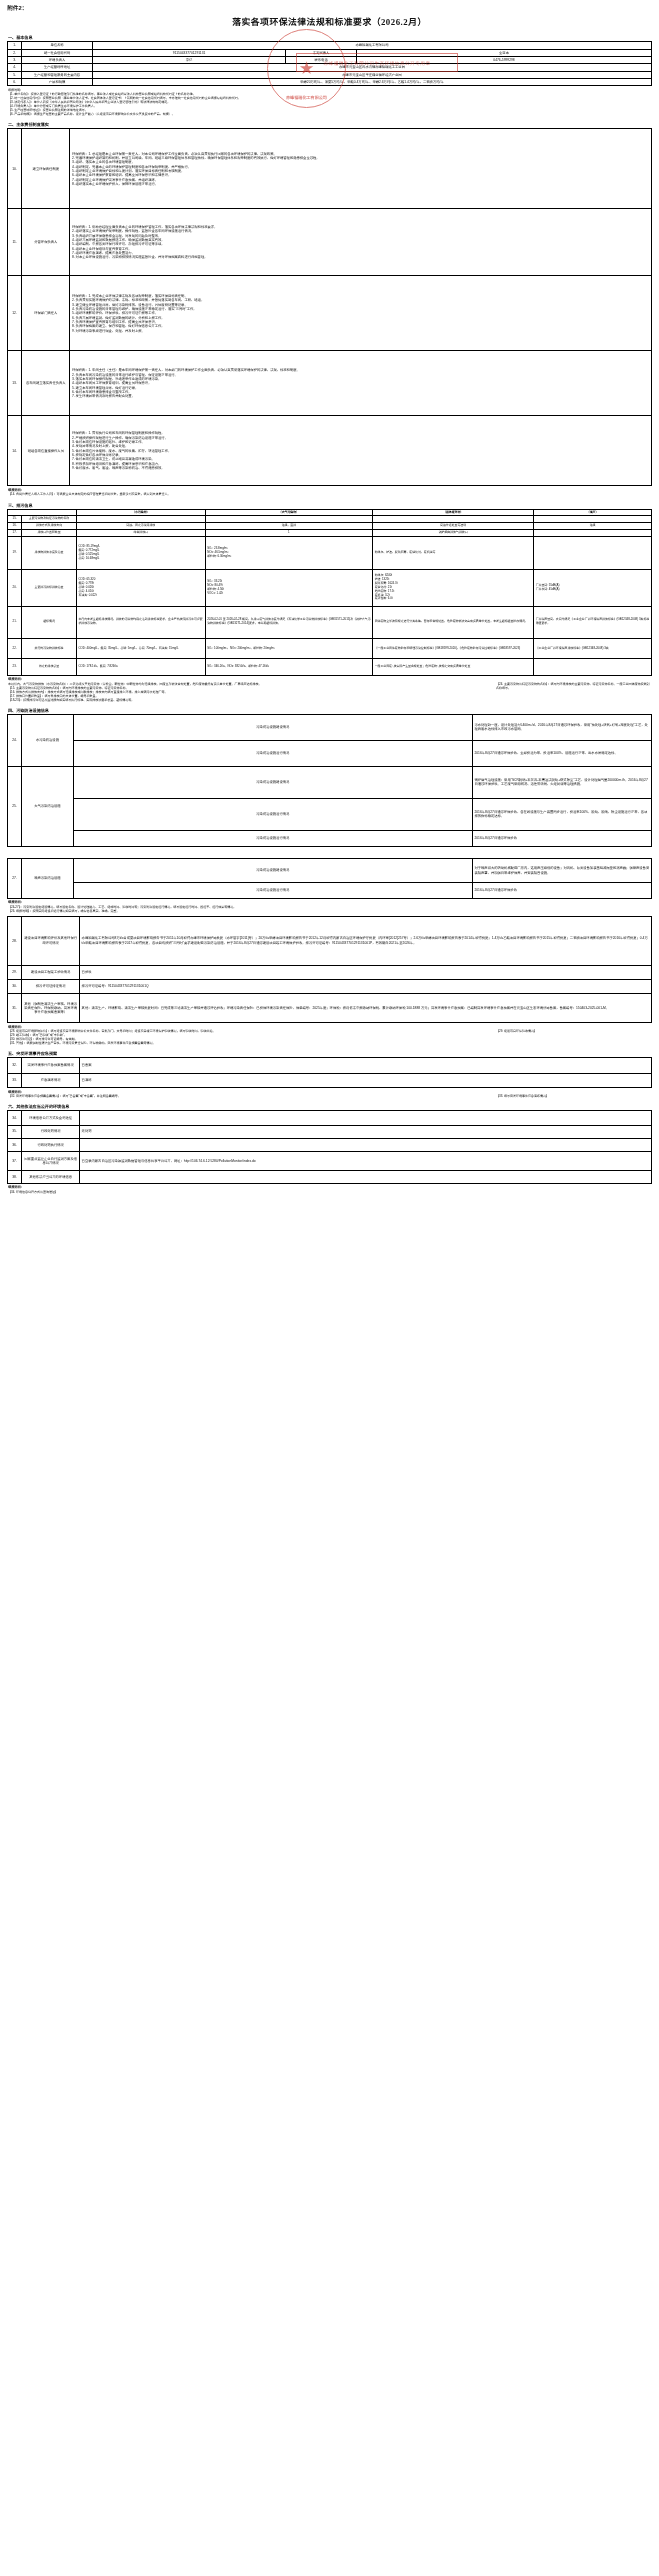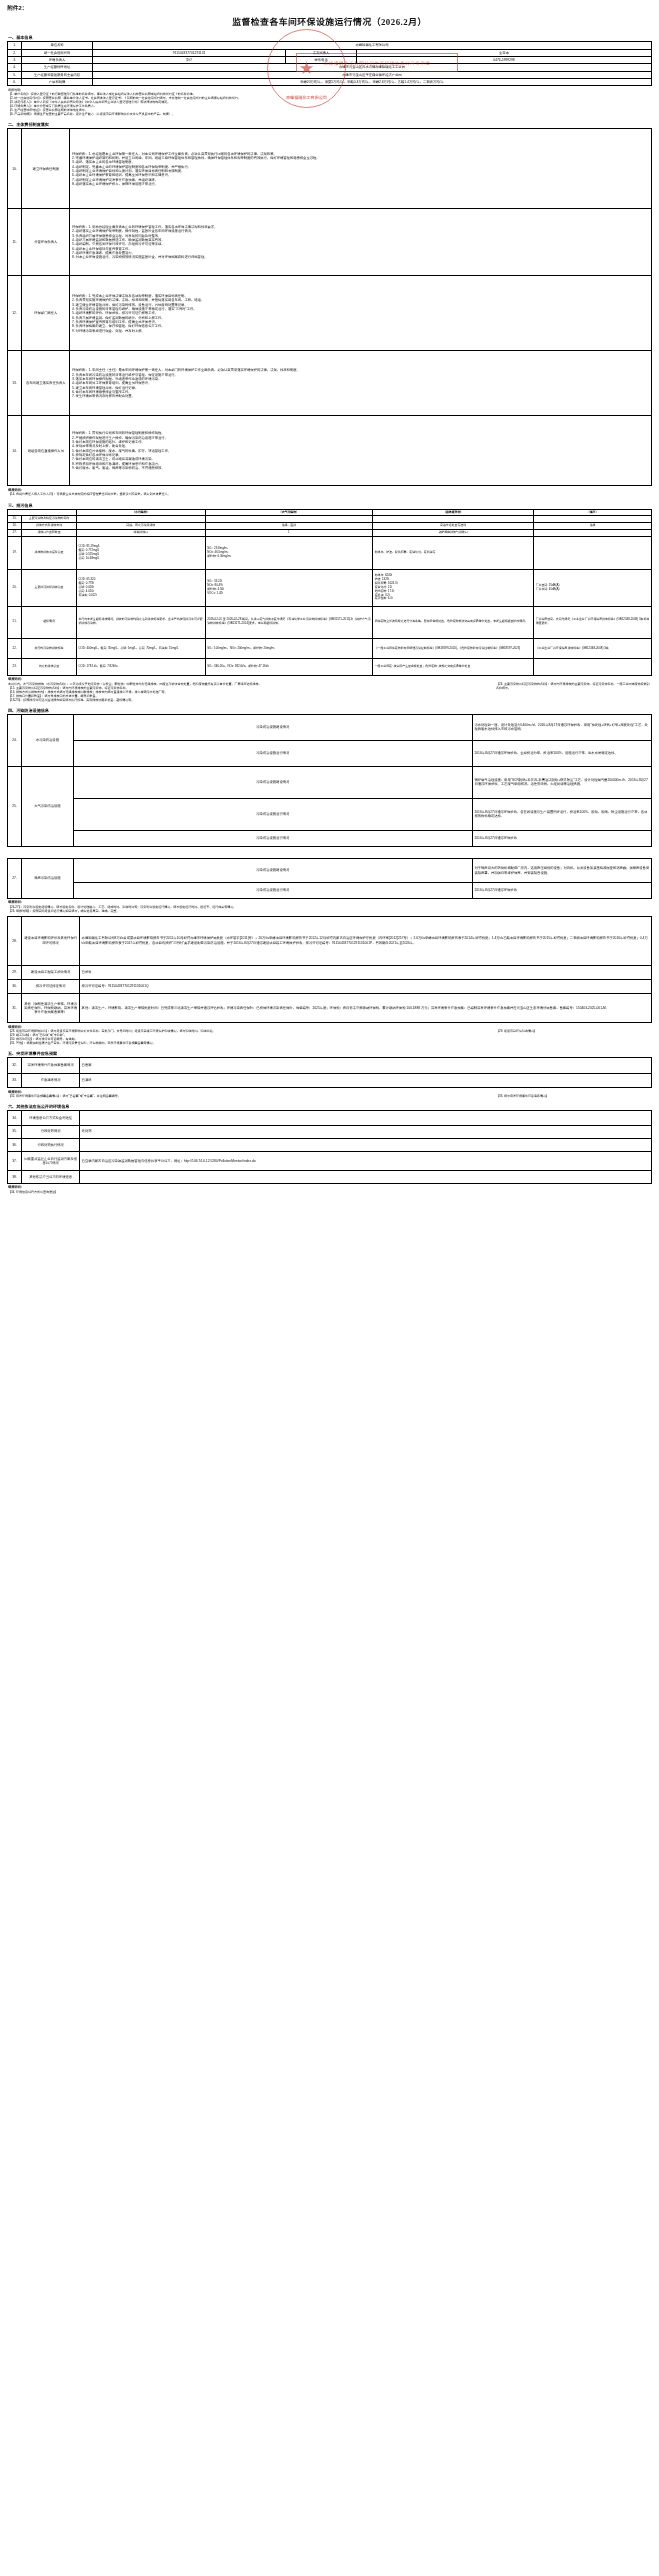--- a/index.html
+++ b/index.html
@@ -95,21 +95,21 @@
   .block-gap{height:5.2px;}
   .subhdr td{font-weight:bold;text-align:center;}
   .tbl-sm td{font-size:2.9px;}
 </style>
 </head>
 <body>
 
 <div class="page">
 
   <div class="attach">附件2：</div>
-  <h1 class="doc-title">监督检查各车间环保设施运行情况（2026.2月）</h1>
+  <h1 class="doc-title">落实各项环保法律法规和标准要求（2026.2月）</h1>
 
   <div class="wrap">
 
     <div class="seal">
       <div class="star">★</div>
       <div class="bottom">赤峰福瑞化工有限公司</div>
     </div>
     <div class="stamp2">赤峰福瑞化工有限公司生态环境信息公开专用章</div>
 
     <div class="sec">一、基本信息</div>

